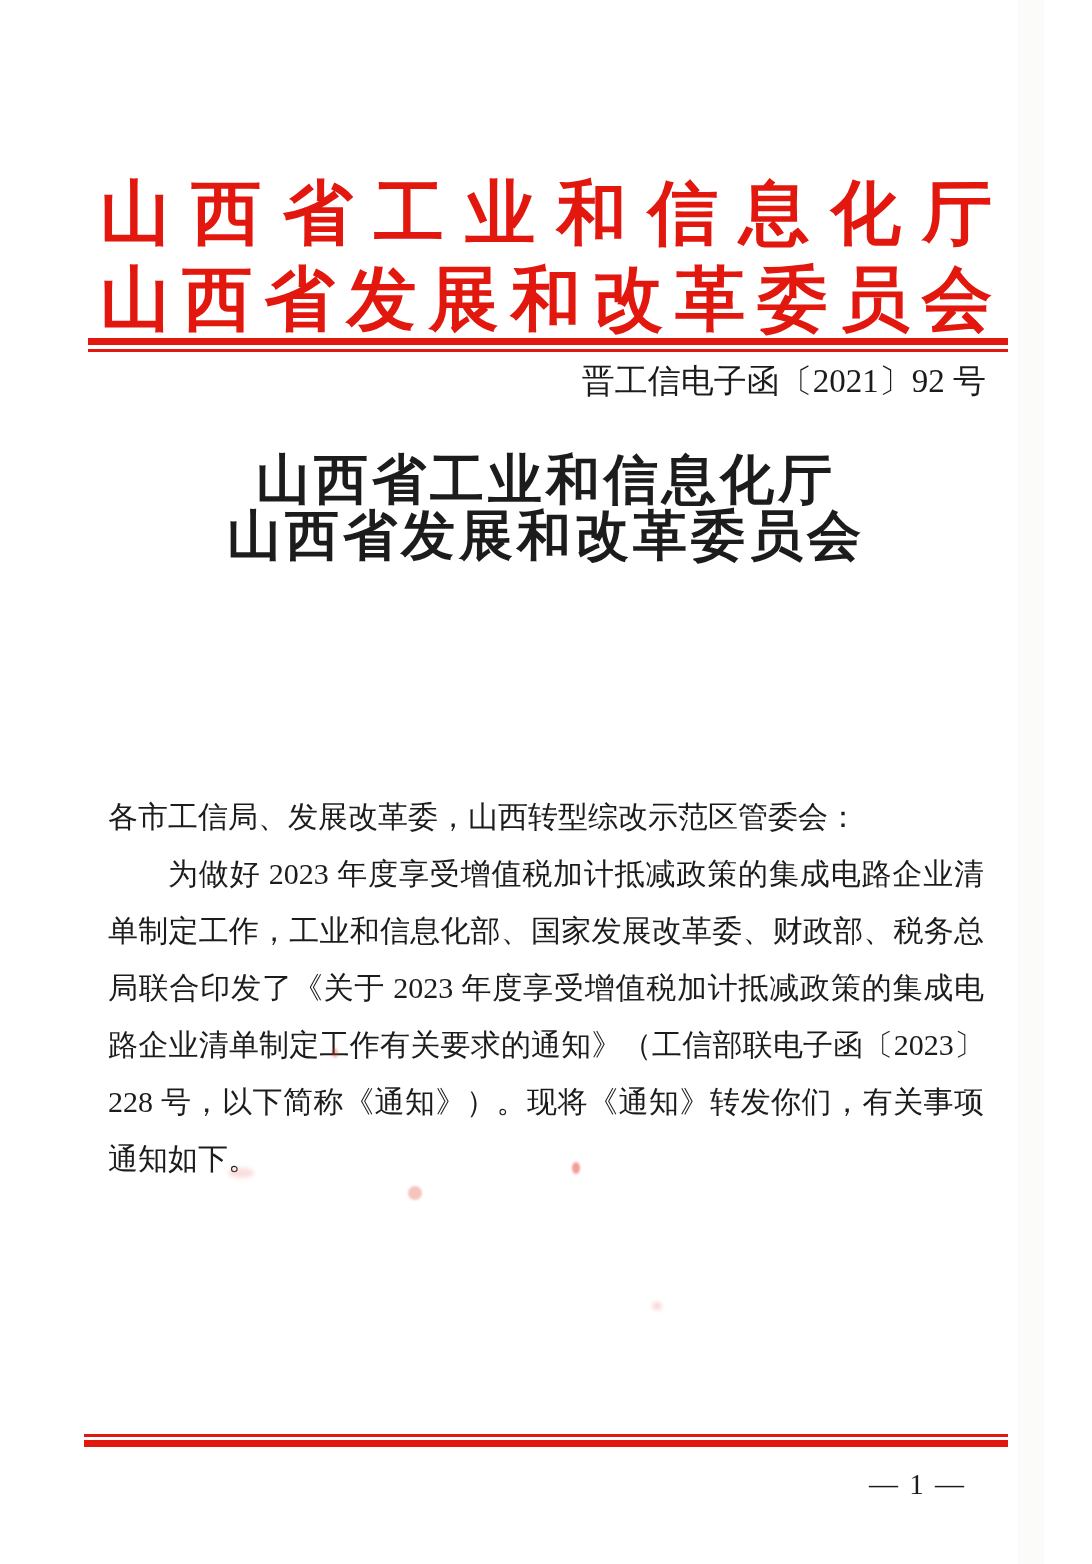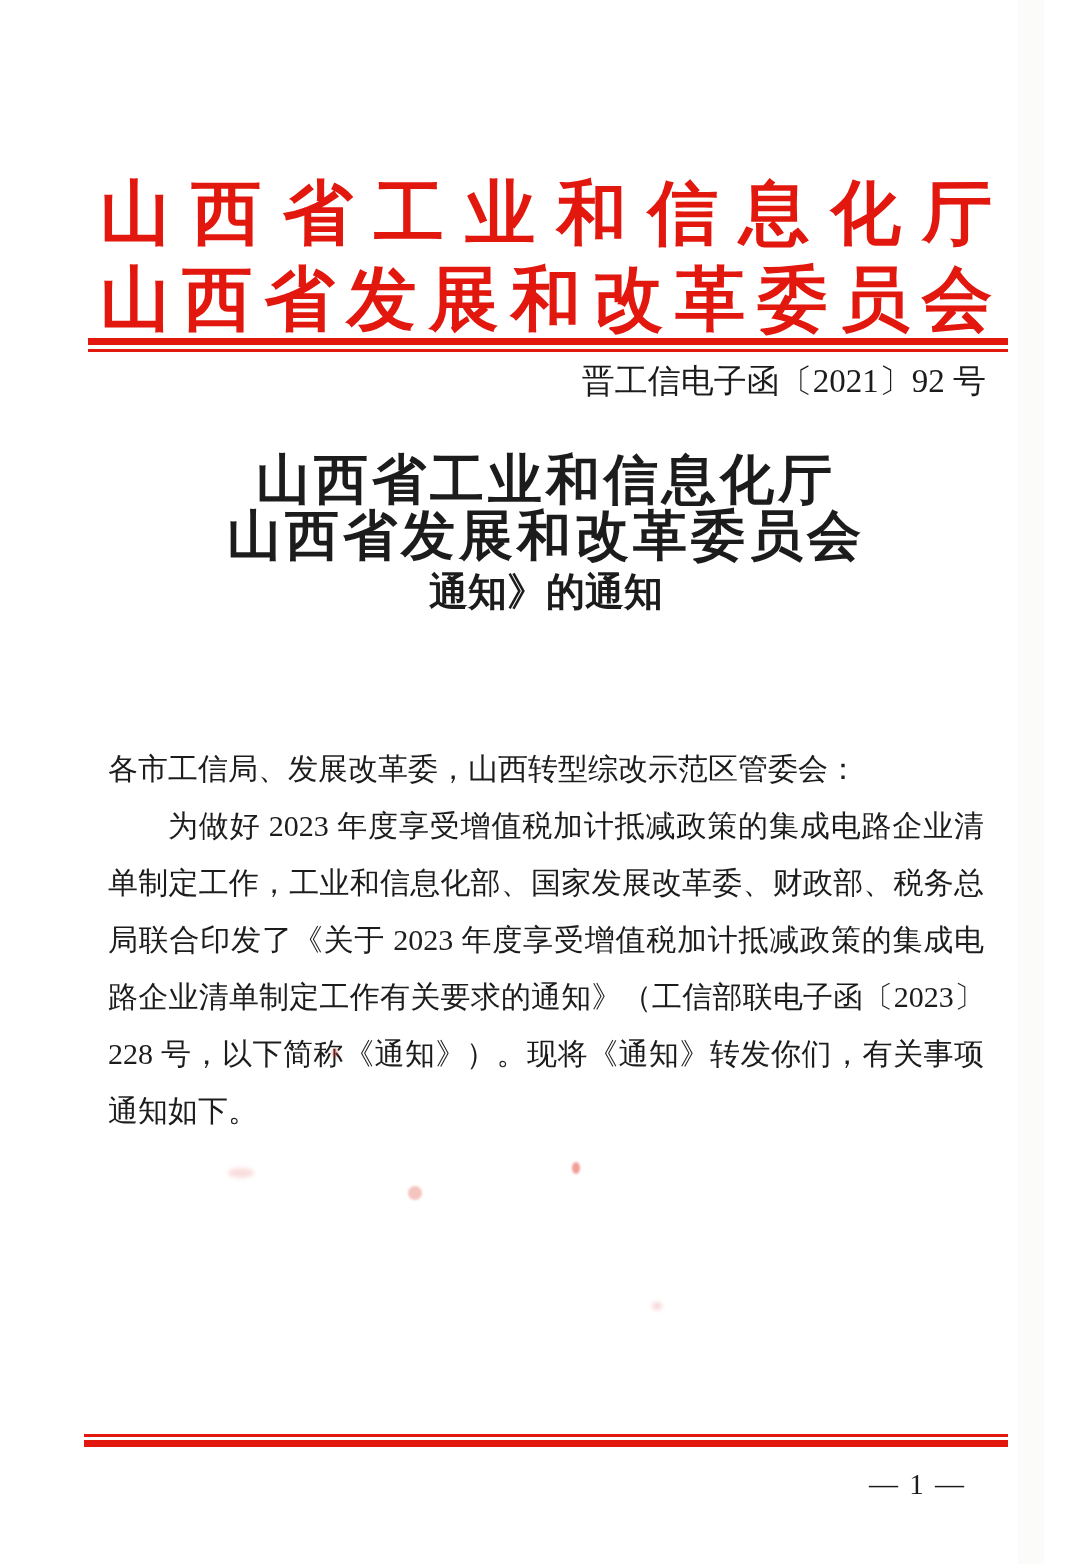--- a/index.html
+++ b/index.html
@@ -57,21 +57,21 @@
   .title-line {
     font-weight: bold;
     line-height: 56px;
     white-space: nowrap;
   }
   .title-org  { font-size: 54px; letter-spacing: 4px; }
   .title-main { font-size: 39px; letter-spacing: 0; }
 
   
   .body-text {
-    position: absolute; top: 740px; left: 108px; right: 108px;
+    position: absolute; top: 788px; left: 108px; right: 108px;
     font-size: 30px; line-height: 57px;
     text-align: justify;
   }
   .body-text p.indent { text-indent: 2em; }
 
   
   .page-number {
     position: absolute; top: 1468px; right: 126px;
     font-size: 29px; letter-spacing: 2px; white-space: nowrap;
   }
@@ -122,21 +122,20 @@
   <div class="rule-header">
     <div class="thick"></div>
     <div class="thin"></div>
   </div>
 
   <div class="doc-number">晋工信电子函〔2021〕92 号</div>
 
   <div class="title-block">
     <div class="title-line title-org">山西省工业和信息化厅</div>
     <div class="title-line title-org">山西省发展和改革委员会</div>
-    <div class="title-line title-main">通知》的通知</div>
   </div>
 
   <div class="body-text">
     <p>各市工信局、发展改革委，山西转型综改示范区管委会：</p>
     <p class="indent">为做好 2023 年度享受增值税加计抵减政策的集成电路企业清单制定工作，工业和信息化部、国家发展改革委、财政部、税务总局联合印发了《关于 2023 年度享受增值税加计抵减政策的集成电路企业清单制定工作有关要求的通知》（工信部联电子函〔2023〕228 号，以下简称《通知》）。现将《通知》转发你们，有关事项通知如下。</p>
   </div>
 
   <div class="rule-footer">
     <div class="thin"></div>
     <div class="thick"></div>

